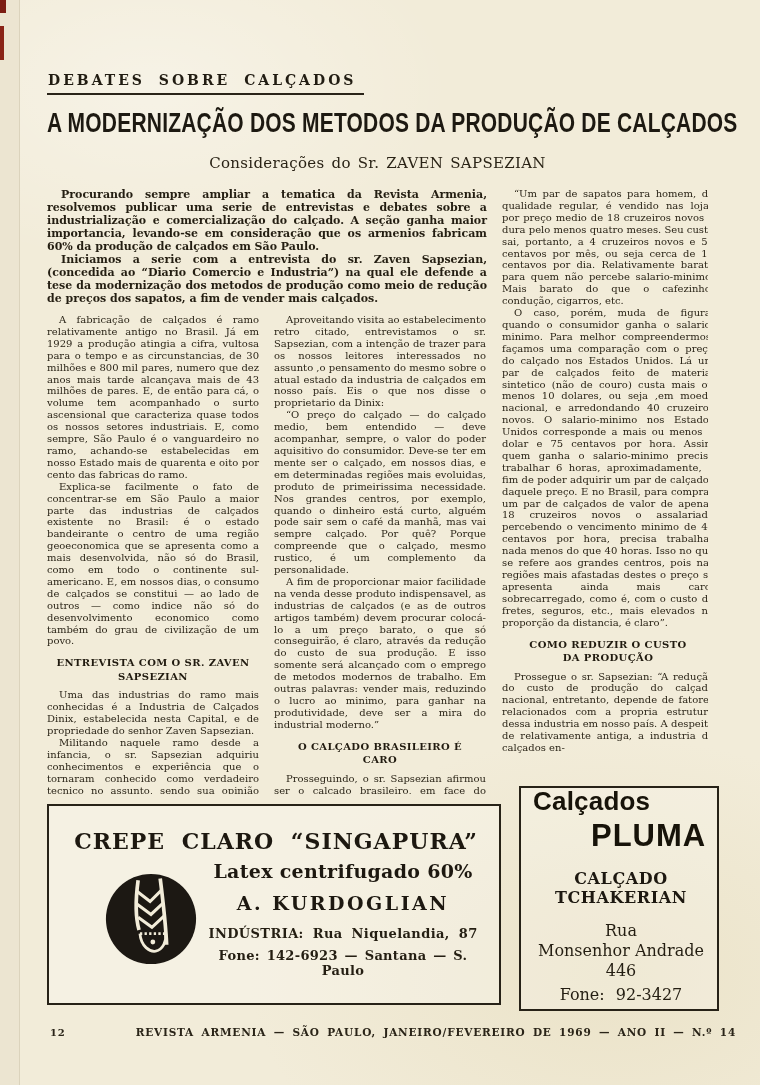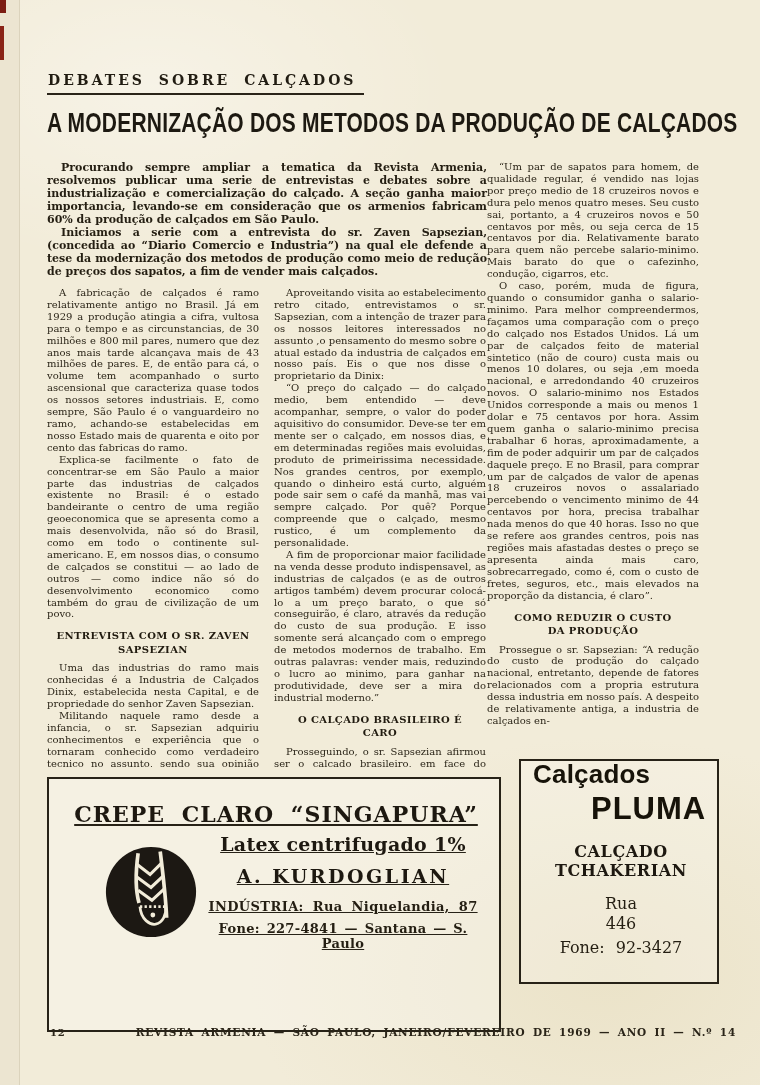--- a/index.html
+++ b/index.html
@@ -39,21 +39,21 @@
     font-weight:bold;font-size:21px;line-height:32px;letter-spacing:.2px;
     color:#1d1911;
     transform:scaleY(1.30);transform-origin:50% 60%;
     white-space:nowrap;
   }
   .subtitle{
     margin-top:9px;text-align:center;
     font-size:15px;color:#2a2316;letter-spacing:.3px;word-spacing:2px;
   }
 
-  .columns{display:flex;margin-top:16px;height:606px;overflow:hidden;}
+  .columns{display:flex;gap:15px;margin-top:16px;height:606px;overflow:hidden;}
   .pair{width:440px;flex:0 0 440px;}
   .pair-cols{display:flex;gap:15px;}
   .col{width:212px;flex:0 0 212px;}
   .col3{width:212px;flex:0 0 212px;}
 
   .body-text p{
     margin:0;padding:0;
     font-size:10px;line-height:11.9px;
     text-align:justify;text-indent:12px;
     color:#2b2518;
@@ -67,23 +67,23 @@
     font-weight:bold;font-size:10px;line-height:13.5px;
     text-align:center;letter-spacing:.4px;
     margin:9px auto 6px auto;color:#211b10;
   }
   .hw-wide{max-width:205px;}
   .hw-narrow{max-width:172px;}
 
   
   .ads-row{display:flex;align-items:flex-start;gap:18px;margin-top:10px;}
   .ad-singapura{
-    flex:0 0 454px;width:454px;height:255px;
+    flex:0 0 454px;width:454px;height:201px;
     border:2px solid #272217;background:rgba(255,255,255,.28);
-    box-sizing:border-box;padding:14px 10px 10px 14px;text-decoration:underline;
+    box-sizing:border-box;padding:14px 10px 10px 14px;
   }
   .ad-s-title{
     text-align:center;font-weight:bold;font-size:22px;letter-spacing:1px;word-spacing:8px;
     color:#1d1810;margin-top:8px;
   }
   .ad-s-body{display:flex;align-items:center;margin-top:6px;}
   .ad-logo{flex:0 0 92px;width:92px;height:92px;margin-left:42px;}
   .ad-s-lines{flex:1;text-align:center;}
   .ad-s-line2{font-weight:bold;font-size:19px;color:#1d1810;letter-spacing:.3px;}
   .ad-s-line3{font-weight:bold;font-size:19px;letter-spacing:2.5px;color:#1d1810;margin-top:10px;}
@@ -117,20 +117,21 @@
   <div class="scan-mark-a"></div>
   <div class="scan-mark-b"></div>
 
   <div class="content">
 
     <div class="kicker-wrap">
       <span class="kicker">DEBATES SOBRE CALÇADOS</span>
     </div>
 
     <div class="title">A MODERNIZAÇÃO DOS METODOS DA PRODUÇÃO DE CALÇADOS</div>
+    <div class="subtitle">Considerações do Sr. ZAVEN SAPSEZIAN</div>
 
     <div class="columns">
 
       <div class="pair">
         <div class="intro">
           <p>Procurando sempre ampliar a tematica da Revista Armenia, resolvemos publicar uma serie de entrevistas e debates sobre a industrialização e comercialização do calçado. A seção ganha maior importancia, levando-se em consideração que os armenios fabricam 60% da produção de calçados em São Paulo.</p>
           <p>Iniciamos a serie com a entrevista do sr. Zaven Sapsezian, (concedida ao “Diario Comercio e Industria”) na qual ele defende a tese da modernização dos metodos de produção como meio de redução de preços dos sapatos, a fim de vender mais calçados.</p>
         </div>
         <div class="pair-cols">
 
@@ -172,37 +173,38 @@
             <path d="M36 8 C 33 30, 33 48, 37 62" stroke="#f2ecd9" stroke-width="4" fill="none"></path>
             <path d="M60 6 C 63 30, 66 55, 67 78" stroke="#f2ecd9" stroke-width="4" fill="none"></path>
             <path d="M35 20 L49 31 L62 18" stroke="#f2ecd9" stroke-width="3.4" fill="none"></path>
             <path d="M35 34 L50 45 L64 32" stroke="#f2ecd9" stroke-width="3.4" fill="none"></path>
             <path d="M36 48 L51 59 L65 46" stroke="#f2ecd9" stroke-width="3.4" fill="none"></path>
             <path d="M38 66 L66 66" stroke="#f2ecd9" stroke-width="3" fill="none" stroke-dasharray="2.5 2.5"></path>
             <path d="M38 66 C 39 80, 49 86, 55 85 C 63 83, 67 74, 66 66" stroke="#f2ecd9" stroke-width="3" fill="none"></path>
             <circle cx="52" cy="75" r="2.6" fill="#f2ecd9"></circle>
           </svg>
           <div class="ad-s-lines">
-            <div class="ad-s-line2">Latex centrifugado 1%</div>
+            <div class="ad-s-line2">Latex centrifugado 60%</div>
             <div class="ad-s-line3">A. KURDOGLIAN</div>
             <div class="ad-s-line4">INDÚSTRIA: Rua Niquelandia, 87</div>
-            <div class="ad-s-line5">Fone: 227-4841 — Santana — S. Paulo</div>
+            <div class="ad-s-line5">Fone: 142-6923 — Santana — S. Paulo</div>
           </div>
         </div>
       </div>
 
       <div class="ad-pluma">
         <div class="ad-p-brand-top">Calçados</div>
         <div class="ad-p-brand-main">PLUMA</div>
         <div class="ad-p-owner">
           <div>CALÇADO</div>
           <div>TCHAKERIAN</div>
         </div>
         <div class="ad-p-addr">
           <div>Rua</div>
+          <div>Monsenhor Andrade</div>
           <div>446</div>
         </div>
         <div class="ad-p-phone">Fone: 92-3427</div>
       </div>
 
     </div>
   </div>
 
   <div class="footer">
     <span class="pageno">12</span>

